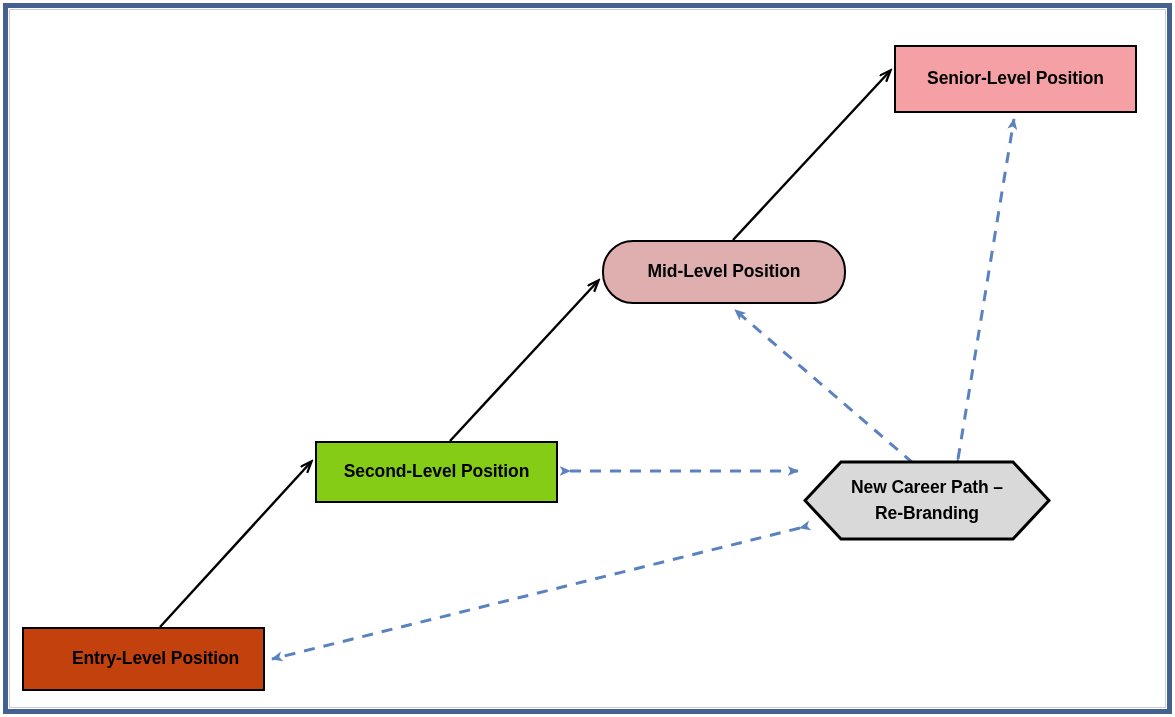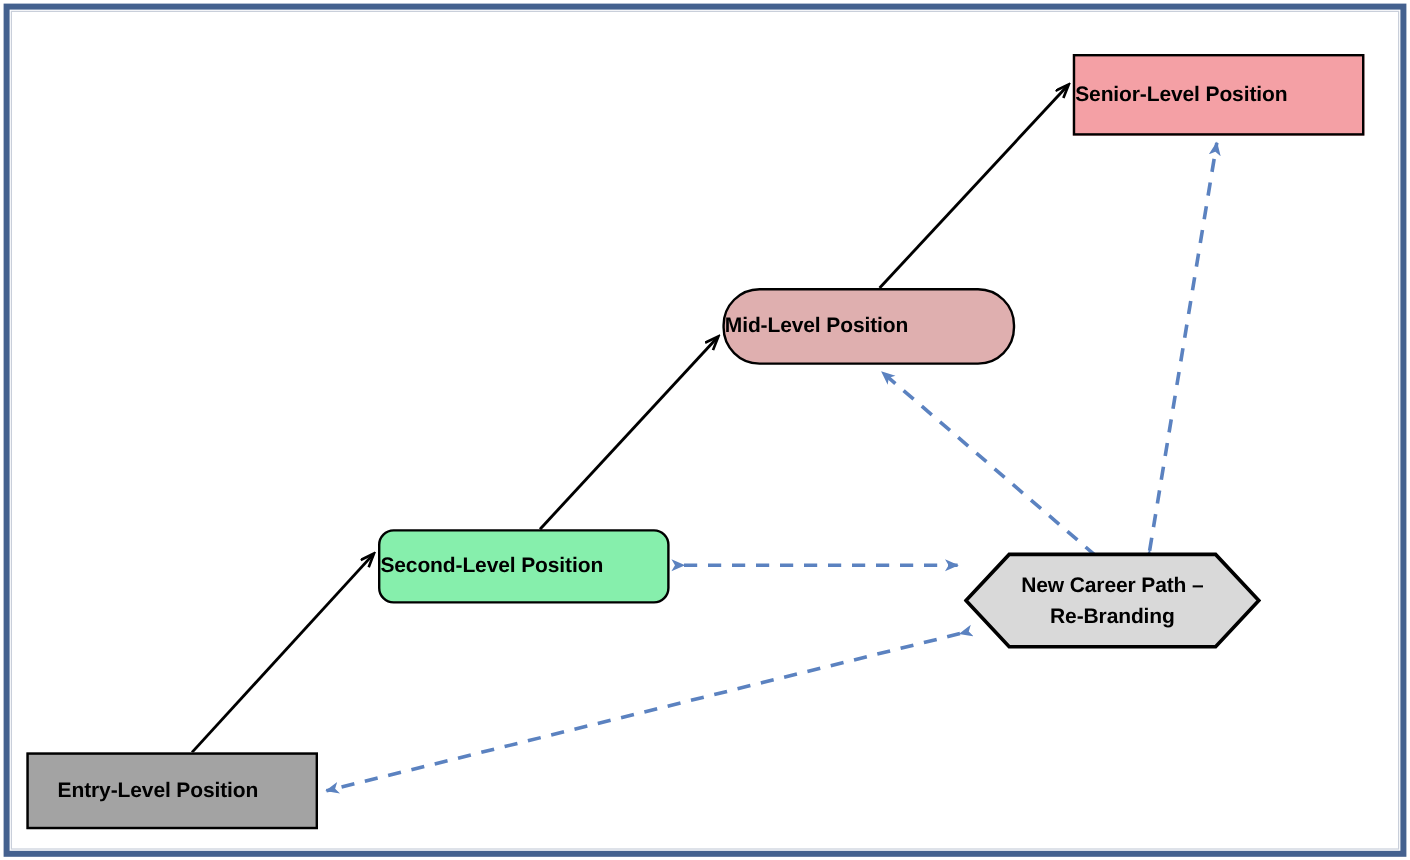--- a/index.html
+++ b/index.html
@@ -53,20 +53,21 @@
     z-index: 1;
   }
 
   
   .node {
     position: absolute;
     box-sizing: border-box;
     border: 2.5px solid #000000;
     display: flex;
     align-items: center;
+    justify-content: center;
     text-align: center;
     color: #000000;
     font-weight: bold;
     font-size: 17.5px;
     letter-spacing: -0.1px;
     line-height: 1.25;
     z-index: 3;
   }
   .node-entry   { left: 22px;  top: 627px; width: 243px; height: 64px; }
   .node-second  { left: 315px; top: 441px; width: 243px; height: 62px; }
@@ -140,25 +141,25 @@
       <line x1="913" y1="463" x2="735" y2="310" stroke="#5b82c0" stroke-width="3" stroke-dasharray="11 9" marker-start="url(#arrow-dash-start)" marker-end="url(#arrow-dash-end)"></line>
     </g>
     <g>
       <line x1="958" y1="459" x2="1014" y2="119" stroke="#5b82c0" stroke-width="3" stroke-dasharray="11 9" marker-start="url(#arrow-dash-start)" marker-end="url(#arrow-dash-end)"></line>
     </g>
     <g>
       <line x1="800" y1="528" x2="272" y2="659" stroke="#5b82c0" stroke-width="3" stroke-dasharray="11 9" marker-start="url(#arrow-dash-start)" marker-end="url(#arrow-dash-end)"></line>
     </g>
   </svg>
 
-  <div class="node node-entry" style="background:#a3a3a3;padding-left:24px;">
+  <div class="node node-entry" style="background:#c2410c;padding-left:24px;">
     <span>Entry-Level Position</span>
   </div>
 
-  <div class="node node-second" style="background:#86efac;border-radius:13px;">
+  <div class="node node-second" style="background:#84cc16;">
     <span>Second-Level Position</span>
   </div>
 
   <div class="node node-mid" style="background:#dfafaf;border-radius:31px;">
     <span>Mid-Level Position</span>
   </div>
 
   <div class="node node-senior" style="background:#f4a0a5;">
     <span>Senior-Level Position</span>
   </div>

